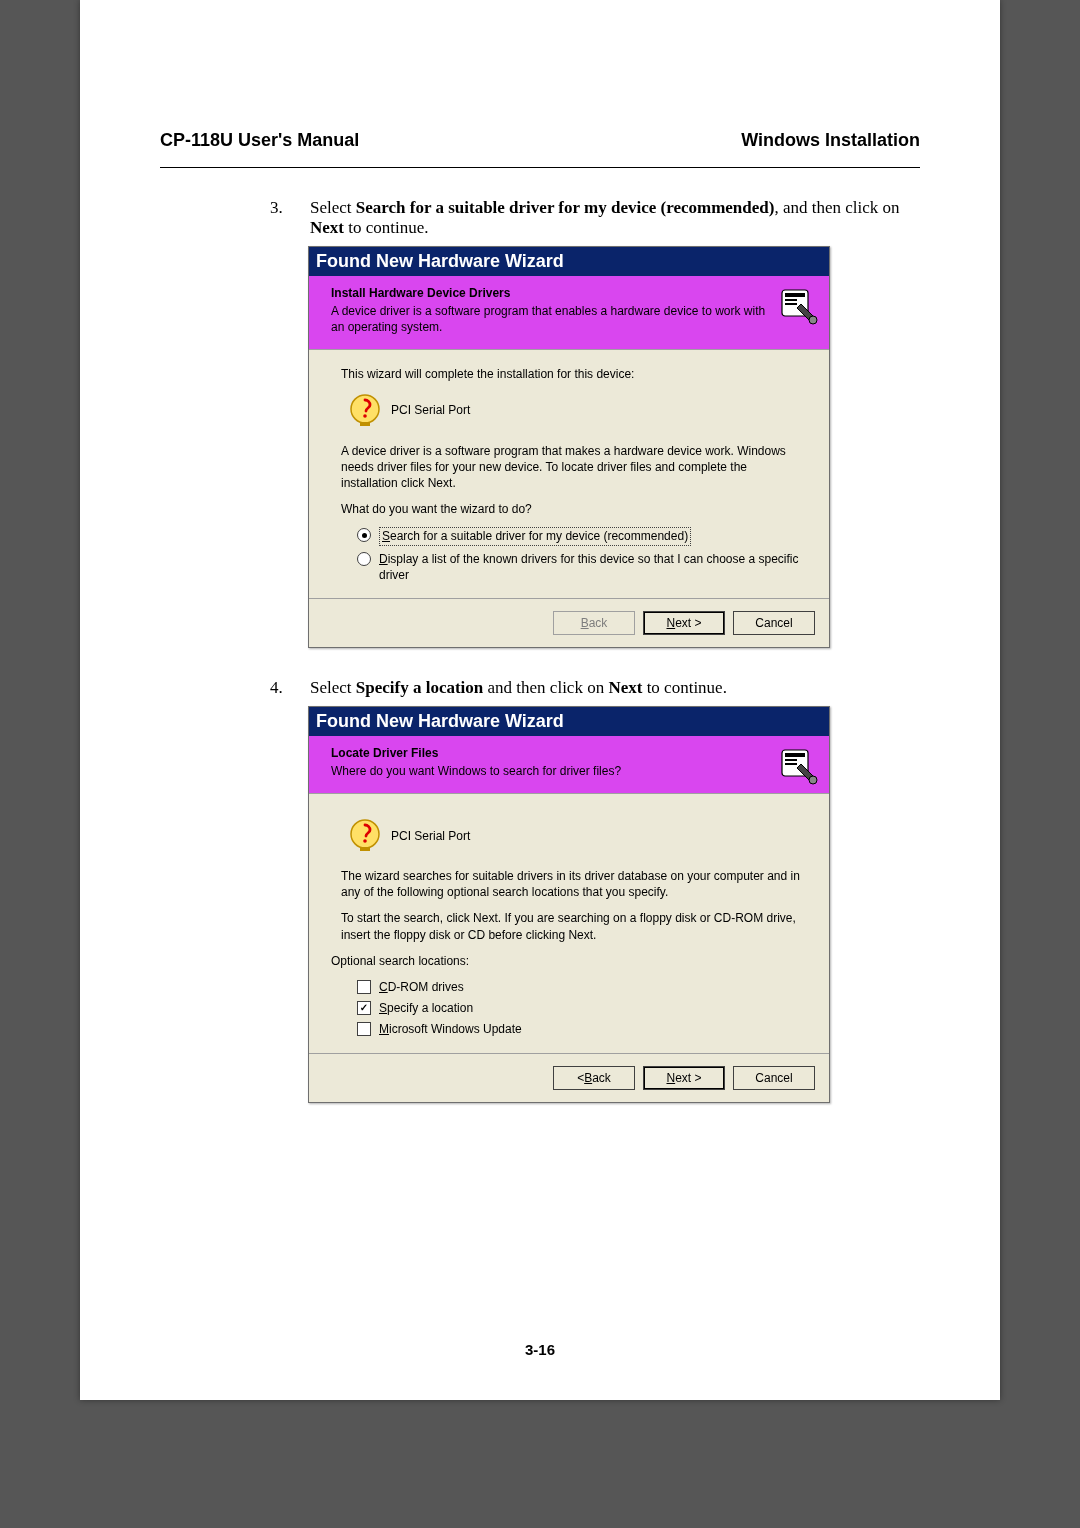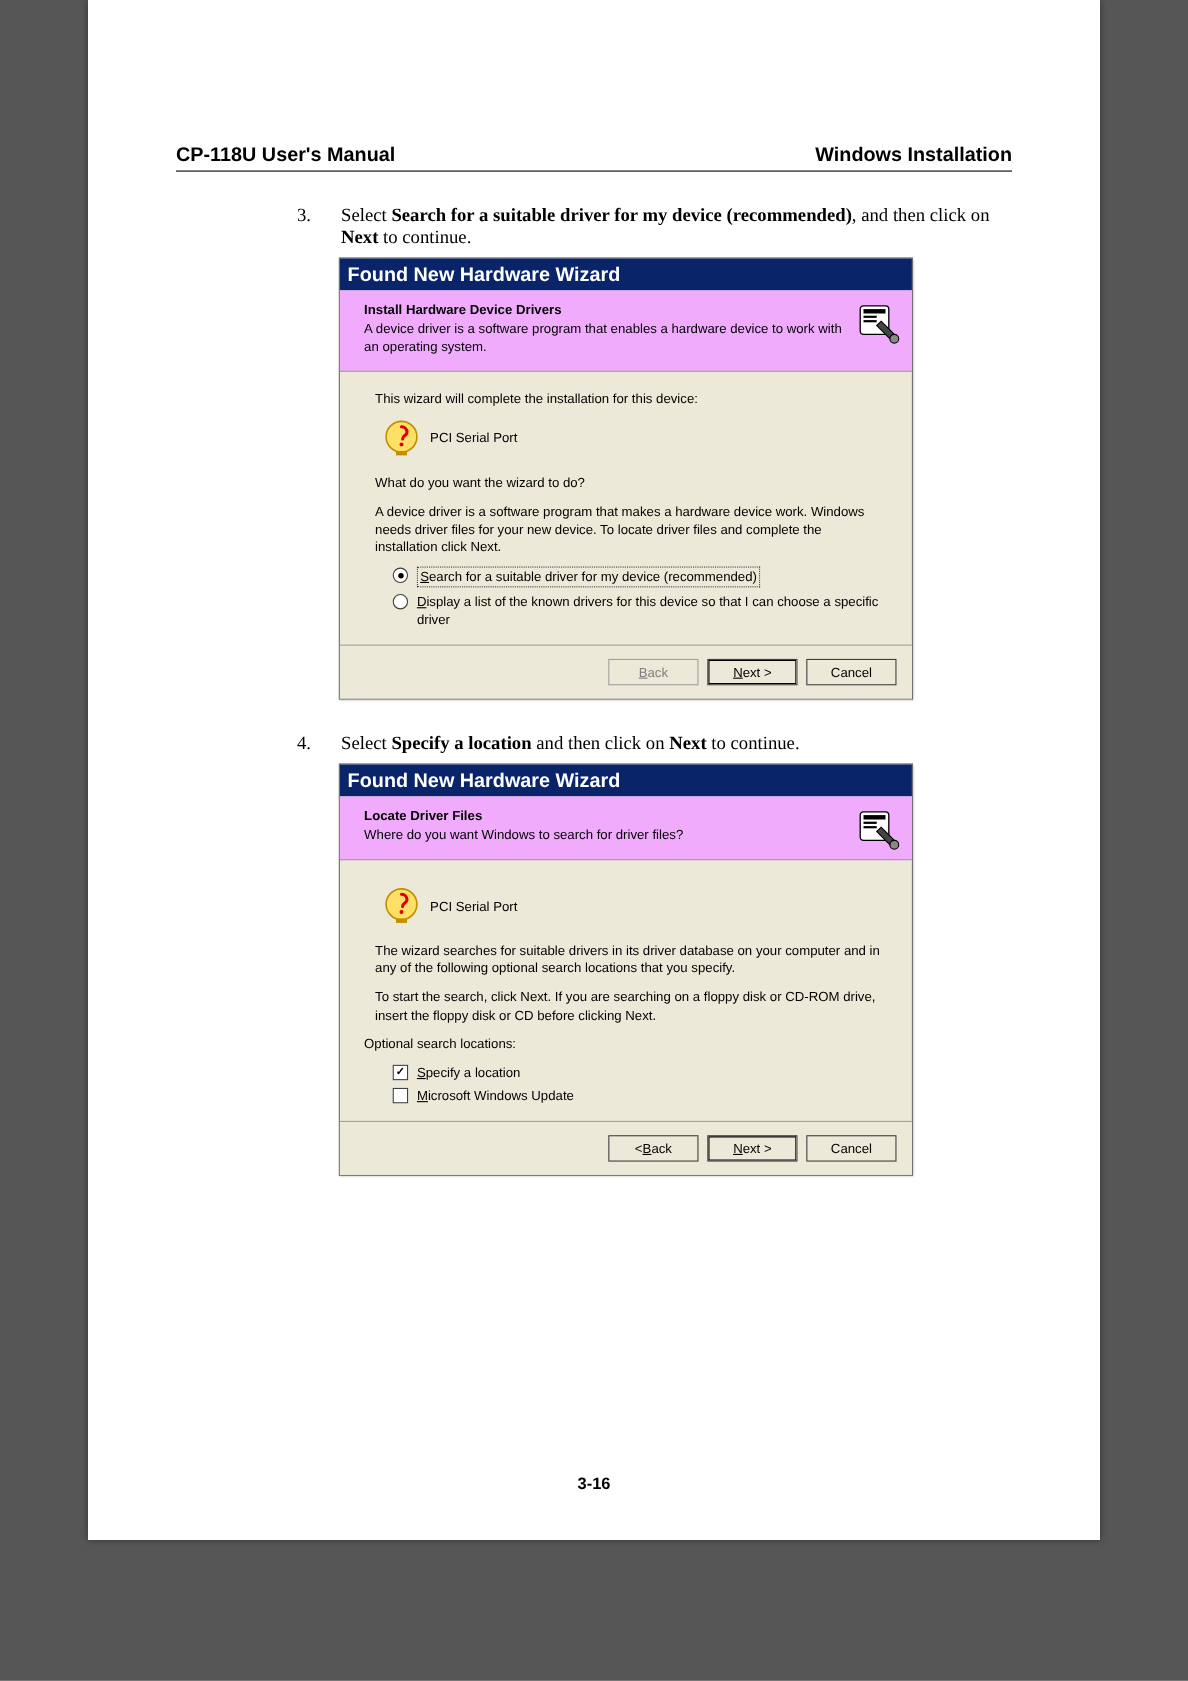--- a/index.html
+++ b/index.html
@@ -15,21 +15,21 @@
     background: #fff;
     box-shadow: 0 0 6px rgba(0,0,0,0.4);
     padding: 130px 80px 60px 80px;
     box-sizing: border-box;
     position: relative;
   }
   .hdr-row {
     display: flex;
     justify-content: space-between;
     border-bottom: 1.5px solid #000;
-    padding-bottom: 4px;
+    padding-bottom: 16px;
     font-family: Arial, sans-serif;
     font-weight: bold;
     font-size: 18px;
     margin-bottom: 30px;
   }
   .step {
     display: flex;
     gap: 22px;
     margin-left: 110px;
     margin-bottom: 8px;
@@ -51,21 +51,21 @@
     box-shadow: 1px 1px 2px rgba(0,0,0,0.3);
   }
   .titlebar {
     background: linear-gradient(#0a246a, #0a246a);
     color: #fff;
     font-weight: bold;
     padding: 4px 7px;
     font-size: 18px;
   }
   .dialog-head {
-    background: #f0abfc;
+    background: #d946ef;
     border-bottom: 1px solid #a0a0a0;
     padding: 10px 60px 14px 22px;
     position: relative;
   }
   .dialog-head .dtitle { font-weight: bold; margin-bottom: 3px; }
   .dialog-head .dsub { color: #000; line-height: 1.35; }
   .head-icon {
     position: absolute;
     right: 10px; top: 8px;
     width: 40px; height: 42px;
@@ -160,22 +160,22 @@
       <p>This wizard will complete the installation for this device:</p>
       <div class="device-row">
         <svg class="qmark" viewBox="0 0 36 36">
           <circle cx="18" cy="16" r="14" fill="#ffe066" stroke="#c09000" stroke-width="1.5"></circle>
           <path d="M18 7 a5 5 0 0 1 5 5 c0 3 -4 3 -4 6" stroke="#d00" stroke-width="2.8" fill="none" stroke-linecap="round"></path>
           <circle cx="18" cy="23" r="1.8" fill="#d00"></circle>
           <rect x="13" y="29" width="10" height="4" fill="#c09000"></rect>
         </svg>
         <span>PCI Serial Port</span>
       </div>
+      <p>A device driver is a software program that makes a hardware device work. Windows needs driver files for your new device. To locate driver files and complete the installation click Next.</p>
       <p>What do you want the wizard to do?</p>
-      <p>A device driver is a software program that makes a hardware device work. Windows needs driver files for your new device. To locate driver files and complete the installation click Next.</p>
       <div class="radio-row">
         <span class="radio-dot sel"></span>
         <span class="dotted"><span class="ul">S</span><span>earch for a suitable driver for my device (recommended)</span></span>
       </div>
       <div class="radio-row">
         <span class="radio-dot"></span>
         <span><span class="ul">D</span><span>isplay a list of the known drivers for this device so that I can choose a specific driver</span></span>
       </div>
     </div>
     <div class="dialog-btnbar">
@@ -213,20 +213,24 @@
           <path d="M18 7 a5 5 0 0 1 5 5 c0 3 -4 3 -4 6" stroke="#d00" stroke-width="2.8" fill="none" stroke-linecap="round"></path>
           <circle cx="18" cy="23" r="1.8" fill="#d00"></circle>
           <rect x="13" y="29" width="10" height="4" fill="#c09000"></rect>
         </svg>
         <span>PCI Serial Port</span>
       </div>
       <p>The wizard searches for suitable drivers in its driver database on your computer and in any of the following optional search locations that you specify.</p>
       <p>To start the search, click Next. If you are searching on a floppy disk or CD-ROM drive, insert the floppy disk or CD before clicking Next.</p>
       <p style="margin-left:-10px;">Optional search locations:</p>
       <div class="check-row">
+        <span class="checkb"></span>
+        <span><span class="ul">C</span><span>D-ROM drives</span></span>
+      </div>
+      <div class="check-row">
         <span class="checkb sel"></span>
         <span><span class="ul">S</span><span>pecify a location</span></span>
       </div>
       <div class="check-row">
         <span class="checkb"></span>
         <span><span class="ul">M</span><span>icrosoft Windows Update</span></span>
       </div>
     </div>
     <div class="dialog-btnbar">
       <button class="wbtn">&lt; <span class="ul">B</span>ack</button>

